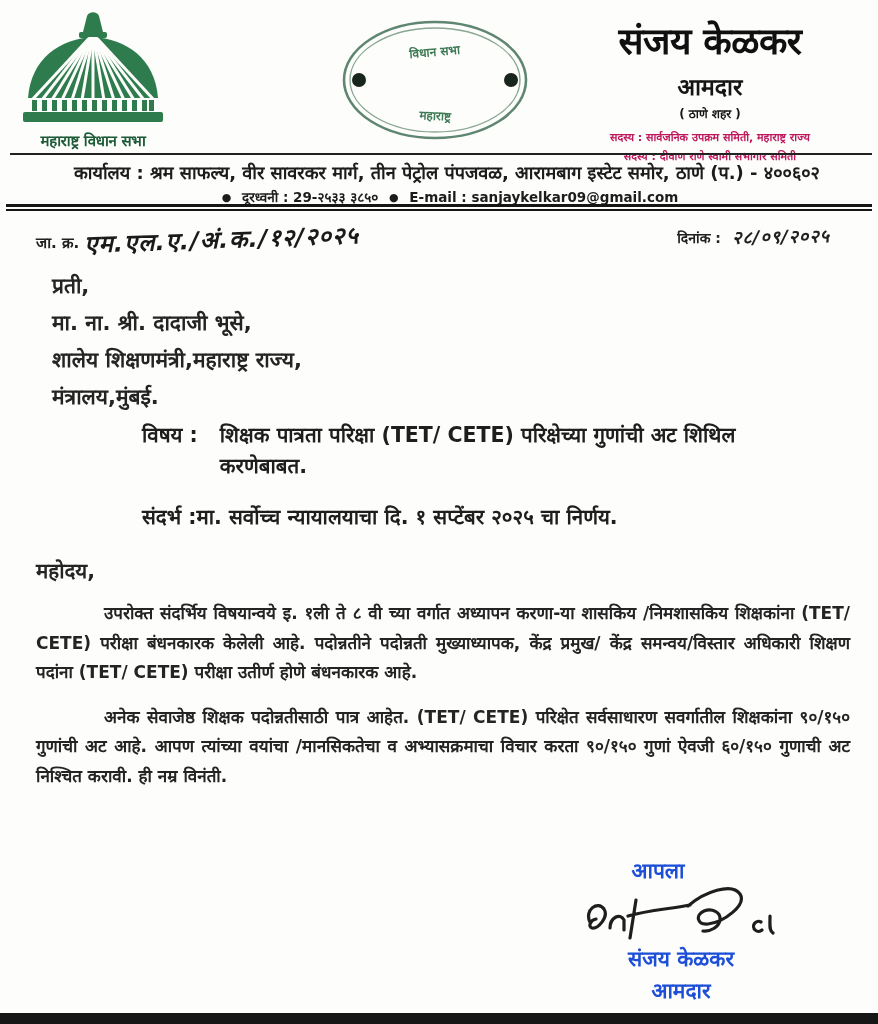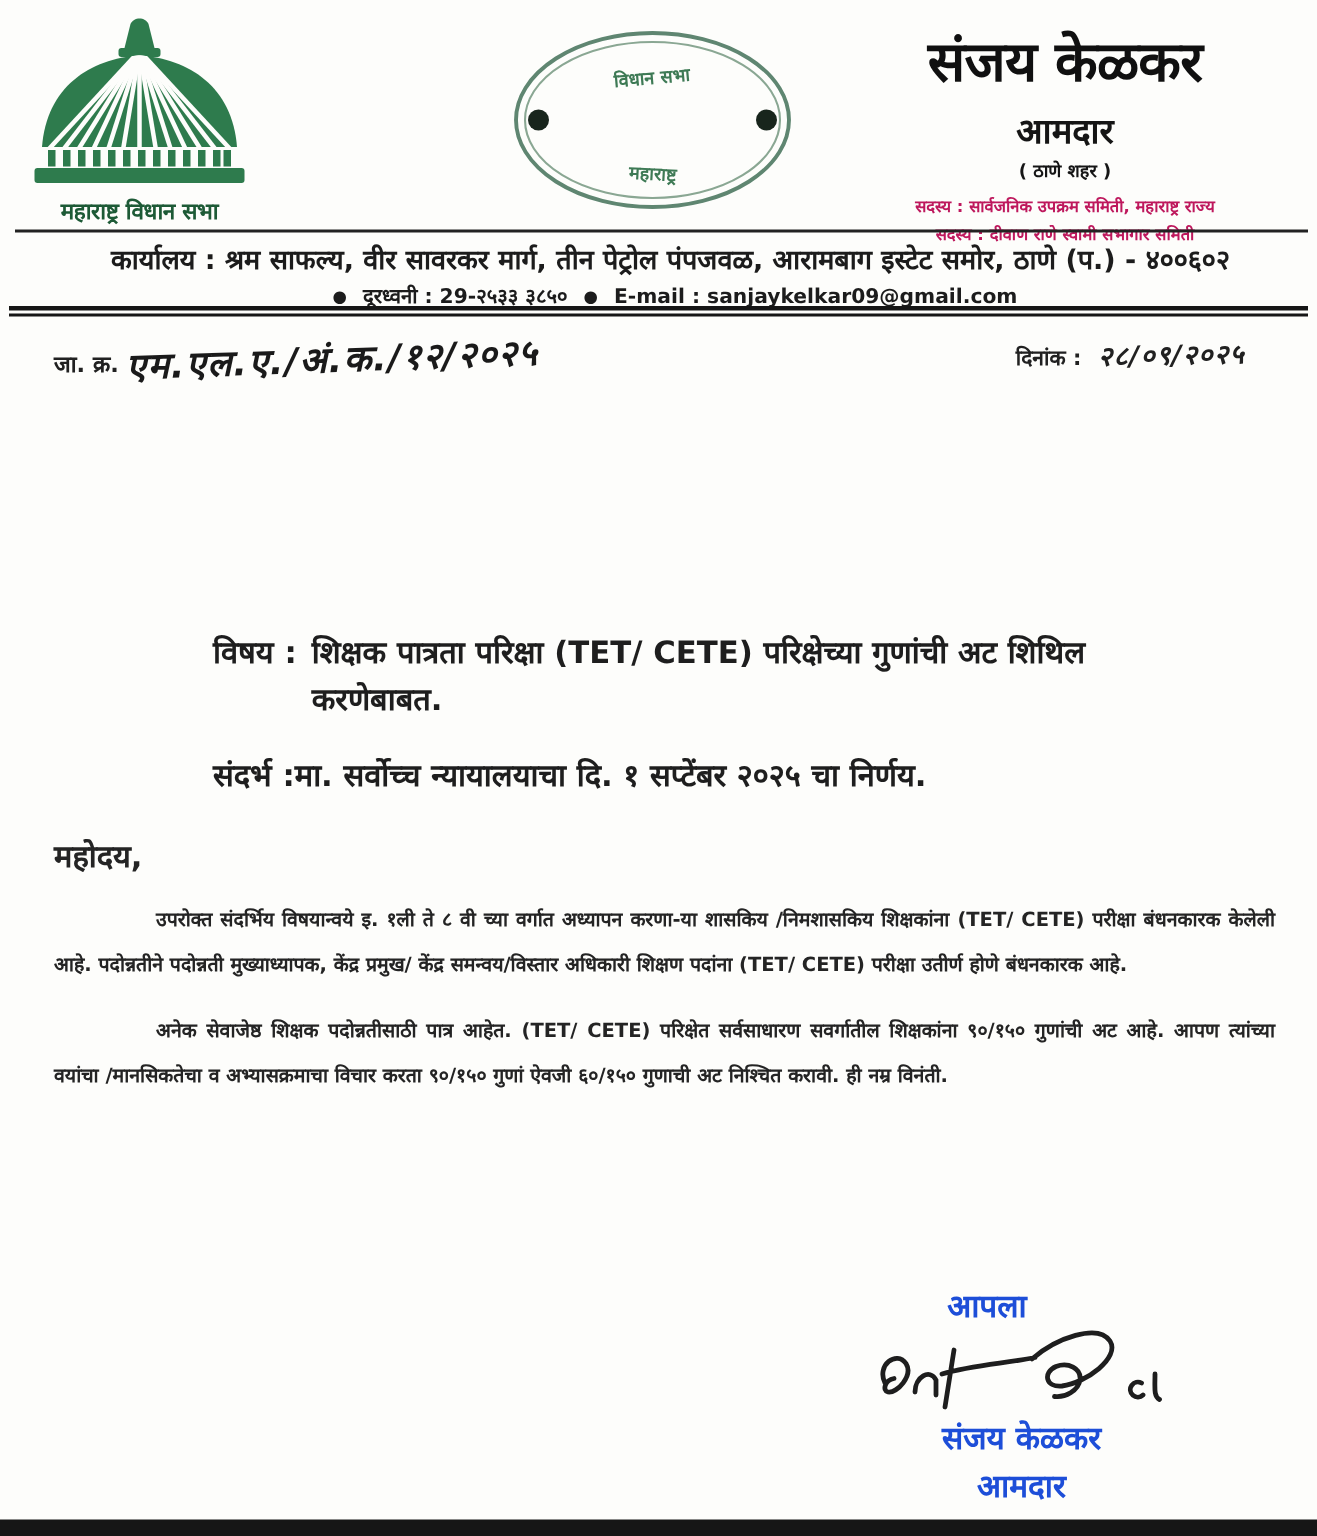--- a/index.html
+++ b/index.html
@@ -37,29 +37,29 @@
   .handwrite { display:inline-block; font-size:24px; font-weight:700; font-style:italic; transform:rotate(-2deg); letter-spacing:1px; color:#1a1a1a; }
   .date-group { position:absolute; right:20px; top:4px; white-space:nowrap; }
   .date-label { font-size:14px; font-weight:800; }
   .date-value { display:inline-block; font-size:18px; font-weight:700; font-style:italic; transform:rotate(-1deg); letter-spacing:1px; margin-left:6px; }
 
   
   .recipient { position:absolute; left:52px; top:268px; font-size:21px; font-weight:700; line-height:37px; color:#242424; }
 
   
   .subject-row { position:absolute; left:142px; top:420px; width:630px; display:flex; font-size:20.5px; font-weight:800; line-height:31px; color:#1e1e1e; }
-  .subject-label { white-space:nowrap; margin-right:10px; }
+  .subject-label { white-space:nowrap; margin-right:22px; }
   .subject-text { width:540px; }
   .reference-row { position:absolute; left:142px; top:502px; width:680px; display:flex; font-size:20.5px; font-weight:800; line-height:31px; color:#1e1e1e; }
   .reference-label { white-space:nowrap; }
 
   
   .letter-body { position:absolute; left:36px; top:556px; width:814px; color:#242424; }
   .salutation { font-size:20.5px; font-weight:800; }
-  .letter-body p { margin-top:15px; font-size:13px; font-weight:700; line-height:29.5px; text-indent:68px; text-align:justify; }
+  .letter-body p { margin-top:15px; font-size:17px; font-weight:700; line-height:29.5px; text-indent:68px; text-align:justify; }
 
   
   .sign-block { position:absolute; left:556px; top:856px; width:250px; text-align:center; color:#1d4ed8; }
   .sign-closing { font-size:21px; font-weight:800; margin-right:46px; }
   .sign-svg { margin-top:-4px; }
   .sign-name { font-size:21px; font-weight:800; margin-top:-6px; }
   .sign-desig { font-size:21px; font-weight:800; margin-top:4px; }
 
   .bottom-bar { position:absolute; left:0; right:0; bottom:0; height:11px; background:#161616; }
 </style>
@@ -157,20 +157,26 @@
     <div class="outward">
       <span class="outward-label">जा. क्र.</span>
       <span class="handwrite">एम.एल.ए./अं.क./१२/२०२५</span>
     </div>
     <div class="date-group">
       <span class="date-label">दिनांक :</span>
       <span class="date-value">२८/०९/२०२५</span>
     </div>
   </div>
 
+  <div class="recipient">
+    <div>प्रती,</div>
+    <div>मा. ना. श्री. दादाजी भूसे,</div>
+    <div>शालेय शिक्षणमंत्री,महाराष्ट्र राज्य,</div>
+    <div>मंत्रालय,मुंबई.</div>
+  </div>
 
   <div class="subject-row">
     <div class="subject-label">विषय :</div>
     <div class="subject-text">शिक्षक पात्रता परिक्षा (TET/ CETE) परिक्षेच्या गुणांची अट शिथिल करणेबाबत.</div>
   </div>
 
   <div class="reference-row">
     <div class="reference-label">संदर्भ :</div>
     <div>मा. सर्वोच्च न्यायालयाचा दि. १ सप्टेंबर २०२५ चा निर्णय.</div>
   </div>

